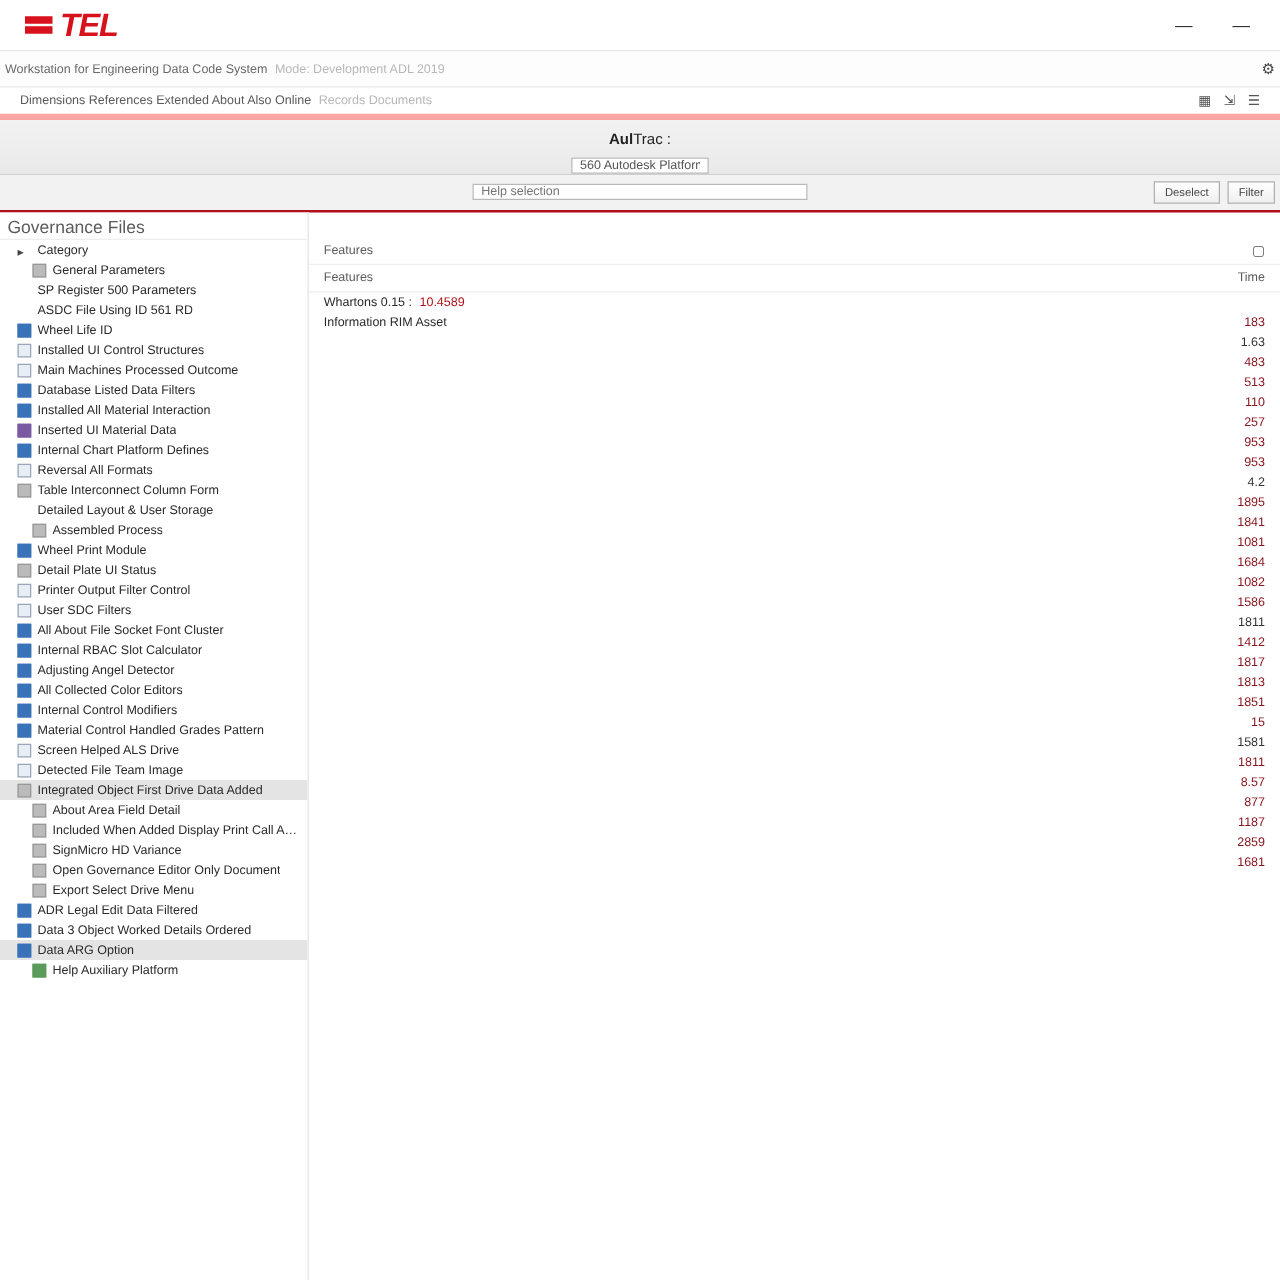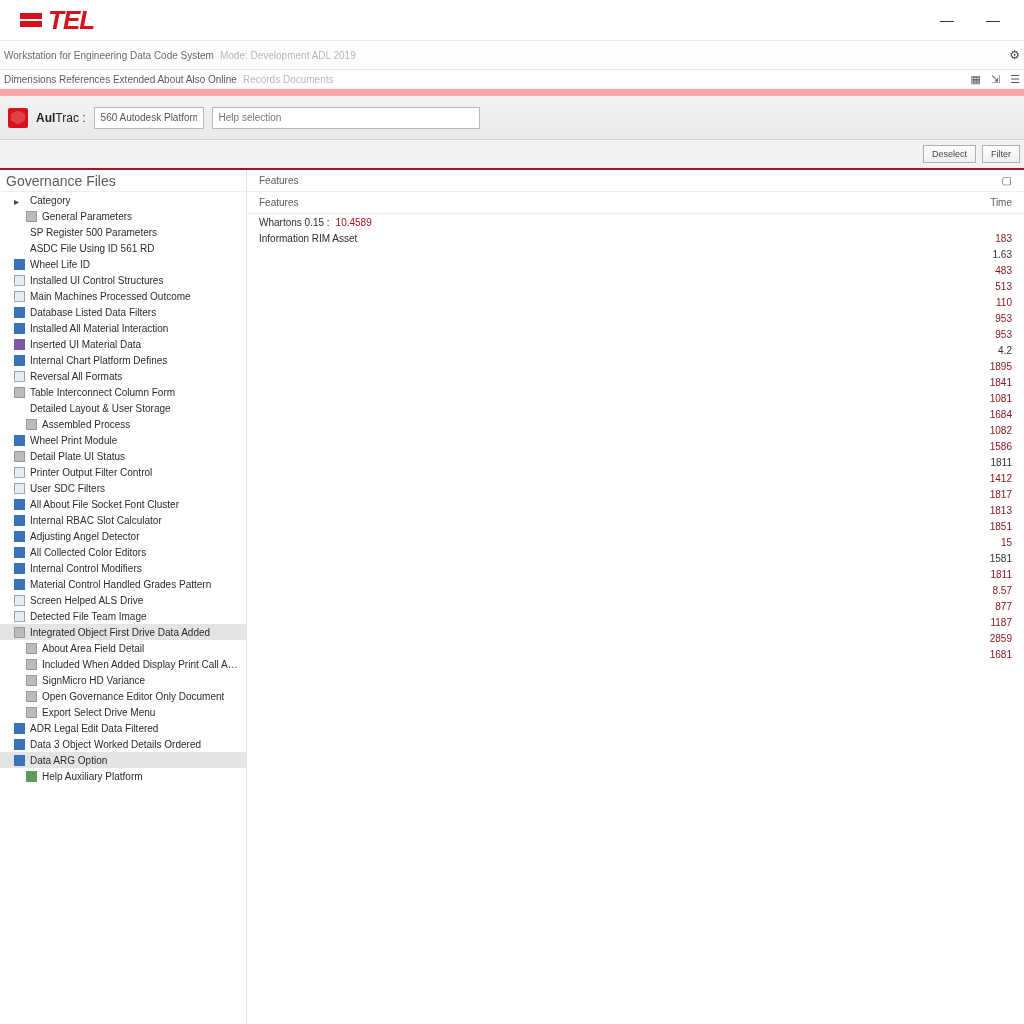--- a/index.html
+++ b/index.html
@@ -12,27 +12,27 @@
 .brand-bars { display: flex; flex-direction: column; gap: 2px; margin-right: 2px; }
 .brand-bars span { display: block; width: 22px; height: 6px; background: #d8121c; }
 .win-ctrls { margin-left: auto; display: flex; gap: 32px; padding-right: 24px; color: #333; font-size: 14px; }
 
 
 .title-row { height: 30px; border-top: 1px solid #e8e8e8; border-bottom: 1px solid #e8e8e8;
   display: flex; align-items: center; padding: 0 4px; font-size: 10px; color: #6a6a6a; background: #fdfdfd; }
 .title-row .faded { color: #b8b8b8; margin-left: 6px; }
 .title-row .gear { margin-left: auto; font-size: 12px; color: #444; }
 
-.menu-row { height: 26px; border-bottom: 7px solid #fca5a5; display: flex; align-items: center;
-  padding: 0 4px; font-size: 10px; color: #5a5a5a; }
+.menu-row { height: 26px; border-bottom: 5px solid #fca5a5; display: flex; align-items: center;
+  padding: 0 16px; font-size: 10px; color: #5a5a5a; }
 .menu-row .right-icons { margin-left: auto; display: flex; gap: 10px; font-size: 11px; color: #555; }
 
 
 .toolbar { height: 44px; background: linear-gradient(#f2f2f2, #e9e9e9);
-  border-bottom: 1px solid #d0d0d0; display: flex; align-items: center; padding: 0 8px; gap: 8px; }
+  border-bottom: 1px solid #d0d0d0; display: flex; align-items: center; padding: 0 8px; gap: 8px; flex-direction: column; }
 .shield { width: 20px; height: 20px; background: #d8121c; border-radius: 2px; position: relative; }
 .shield::after { content: ""; position: absolute; inset: 3px; background: #fff; clip-path: polygon(50% 0, 100% 25%, 100% 70%, 50% 100%, 0 70%, 0 25%); opacity: .2; }
 .toolbar-label { font-size: 12px; color: #222; }
 .toolbar-label b { font-weight: 700; }
 .toolbar input { height: 22px; border: 1px solid #b8b8b8; background: #fff; font-size: 10px; color: #555; padding: 0 6px; }
 .inp-a { width: 110px; }
 .inp-b { width: 268px; }
 .subbar { height: 30px; background: #f2f2f2; border-bottom: 2px solid #b01018;
   display: flex; align-items: center; justify-content: flex-end; padding: 0 4px; gap: 6px; }
 .subbar button { height: 18px; font-size: 9px; border: 1px solid #b0b0b0;
@@ -52,21 +52,21 @@
 .sb-item.child { padding-left: 26px; }
 .sb-ico { width: 11px; height: 11px; flex: 0 0 11px; border: 1px solid #9aa6b5; background: #e8eef6; }
 .sb-ico.blue { background: #3a72b9; border-color: #3a72b9; }
 .sb-ico.purple { background: #7a5aa0; border-color: #7a5aa0; }
 .sb-ico.green { background: #5a9a5a; border-color: #5a9a5a; }
 .sb-ico.gray { background: #bbb; border-color: #999; }
 .sb-ico.arrow { background: none; border: none; width: 8px; height: 8px; color: #444; }
 .sb-txt { overflow: hidden; text-overflow: ellipsis; color: #2a2a2a; }
 
 
-.main { flex: 1; position: relative; }
+.main { flex: 1; position: relative; margin-top: 20px; }
 .main-header { height: 22px; display: flex; align-items: center; padding: 0 12px;
   font-size: 10px; color: #5b5b5b; border-bottom: 1px solid #eee; }
 .main-header .close { margin-left: auto; font-size: 11px; color: #555; }
 .thead { height: 22px; display: flex; align-items: center; padding: 0 12px;
   font-size: 10px; color: #5b5b5b; border-bottom: 1px solid #eee; }
 .thead .c1 { flex: 1; }
 .thead .c2 { width: 40px; text-align: right; }
 .rows { }
 .row { height: 16px; display: flex; align-items: center; padding: 0 12px; font-size: 10px; }
 .row .c1 { flex: 1; color: #2a2a2a; }
@@ -305,20 +305,24 @@
         <div class="row">
           <span class="c1"></span>
           <span class="c2">513</span>
         </div>
         <div class="row">
           <span class="c1"></span>
           <span class="c2">110</span>
         </div>
         <div class="row">
           <span class="c1"></span>
+          <span class="c2">257</span>
+        </div>
+        <div class="row">
+          <span class="c1"></span>
           <span class="c2">953</span>
         </div>
         <div class="row">
           <span class="c1"></span>
           <span class="c2">953</span>
         </div>
         <div class="row">
           <span class="c1"></span>
           <span class="c2 dark">4.2</span>
         </div>

